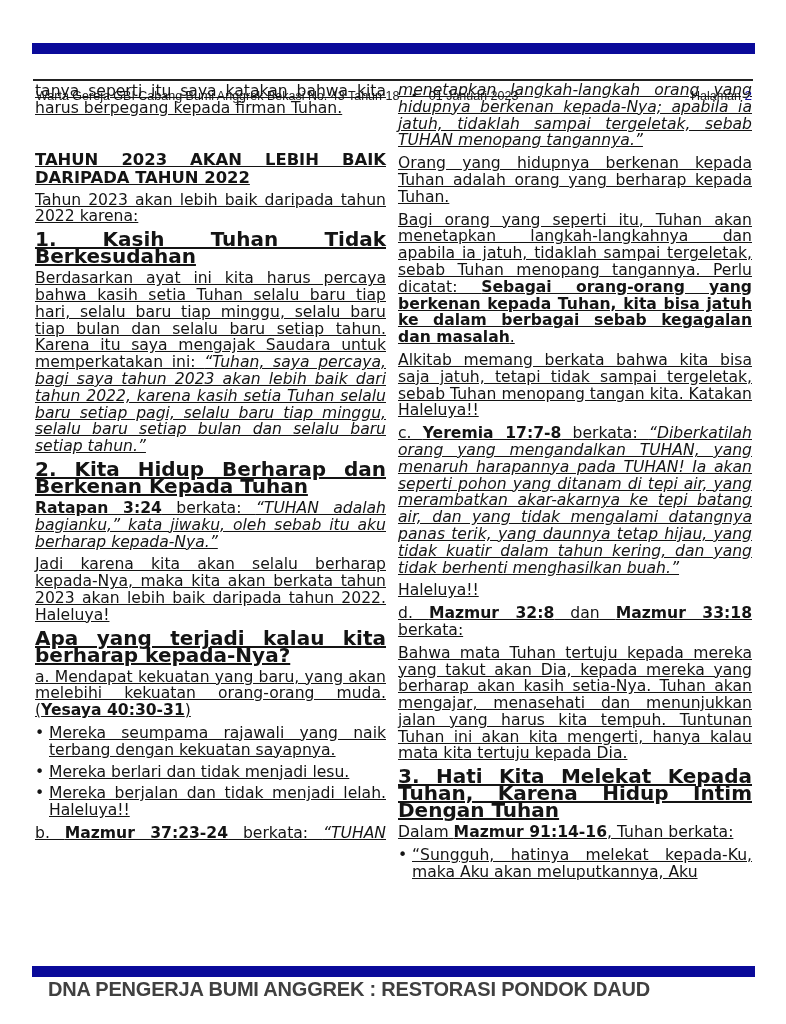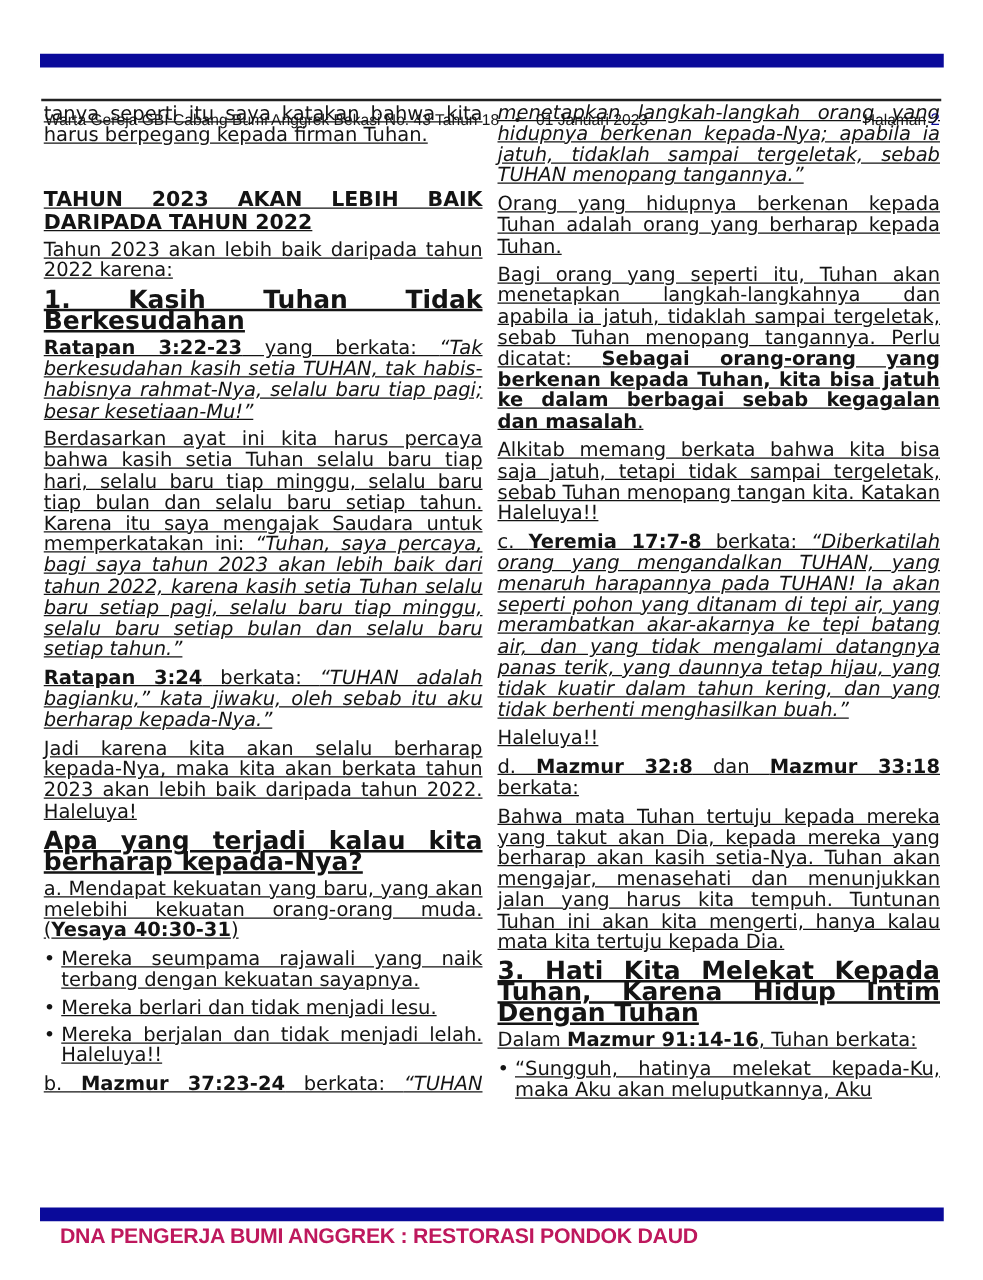--- a/index.html
+++ b/index.html
@@ -20,21 +20,21 @@
   .h-big { font-weight: bold; font-size: 16.4px; line-height: 18px; margin: 0 0 5px 0; text-align: justify; }
   .h-sub { font-weight: bold; font-size: 20px; line-height: 17px; margin: 0 0 5px 0; text-align: justify; }
   .gap { height: 28px; }
   i { font-style: italic; }
   b { font-weight: bold; }
   ul { margin: 0 0 6px 0; padding: 0; list-style: none; }
   li { position: relative; padding-left: 14px; margin-bottom: 5px; text-align: justify; }
   li::before { content: "\2022"; position: absolute; left: 0; top: 0; }
   .bottombar { position: absolute; left: 32px; top: 966px; width: 723px; height: 11px; background: #0a0a9a; }
   .footer { position: absolute; left: 48px; top: 978px; font-family: "Liberation Sans", sans-serif;
-            font-weight: bold; font-size: 17px; line-height: 22px; color: #be185d; white-space: nowrap; letter-spacing: -0.2px; }
+            font-weight: bold; font-size: 20px; line-height: 22px; color: #404040; white-space: nowrap; letter-spacing: -0.2px; }
 </style>
 </head>
 <body>
 
 <div class="topbar"></div>
 
 <div class="header-row">
   <div class="header-left">
     <span>Warta Gereja GBI Cabang Bumi Anggrek Bekasi No. 43 Tahun 18</span>
     <span class="dot">•</span>
@@ -47,22 +47,22 @@
 </div>
 
 <div class="rule"></div>
 
 <div class="col col1">
   <p>tanya seperti itu saya katakan bahwa kita harus berpegang kepada firman Tuhan.</p>
   <div class="gap"></div>
   <div class="h-big">TAHUN 2023 AKAN LEBIH BAIK DARIPADA TAHUN 2022</div>
   <p>Tahun 2023 akan lebih baik daripada tahun 2022 karena:</p>
   <div class="h-sub">1. Kasih Tuhan Tidak Berkesudahan</div>
-  <p><b>Ratapan 3:22-23</b><span> yang berkata: </span><i>“Tak berkesudahan kasih setia TUHAN, tak habis-habisnya rahmat-Nya, selalu baru tiap pagi; besar kesetiaan-Mu!”</i></p>
   <p><span>Berdasarkan ayat ini kita harus percaya bahwa kasih setia Tuhan selalu baru tiap hari, selalu baru tiap minggu, selalu baru tiap bulan dan selalu baru setiap tahun. Karena itu saya mengajak Saudara untuk memperkatakan ini: </span><i>“Tuhan, saya percaya, bagi saya tahun 2023 akan lebih baik dari tahun 2022, karena kasih setia Tuhan selalu baru setiap pagi, selalu baru tiap minggu, selalu baru setiap bulan dan selalu baru setiap tahun.”</i></p>
+  <div class="h-sub">2. Kita Hidup Berharap dan Berkenan Kepada Tuhan</div>
   <p><b>Ratapan 3:24</b><span> berkata: </span><i>“TUHAN adalah bagianku,” kata jiwaku, oleh sebab itu aku berharap kepada-Nya.”</i></p>
   <p>Jadi karena kita akan selalu berharap kepada-Nya, maka kita akan berkata tahun 2023 akan lebih baik daripada tahun 2022. Haleluya!</p>
   <div class="h-sub">Apa yang terjadi kalau kita berharap kepada-Nya?</div>
   <p><span>a. Mendapat kekuatan yang baru, yang akan melebihi kekuatan orang-orang muda. (</span><b>Yesaya 40:30-31</b><span>)</span></p>
   <ul>
     <li>Mereka seumpama rajawali yang naik terbang dengan kekuatan sayapnya.</li>
     <li>Mereka berlari dan tidak menjadi lesu.</li>
     <li>Mereka berjalan dan tidak menjadi lelah. Haleluya!!</li>
   </ul>
   <p style="text-align:justify;text-align-last:justify;"><span>b. </span><b>Mazmur 37:23-24</b><span> berkata: </span><i>“TUHAN</i></p>

